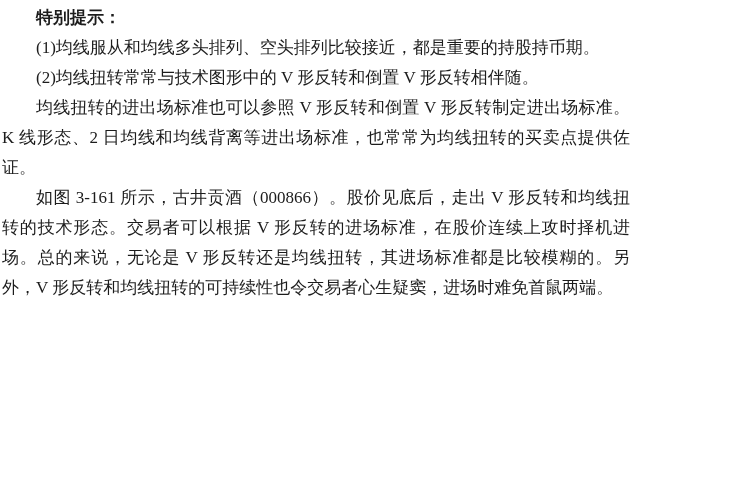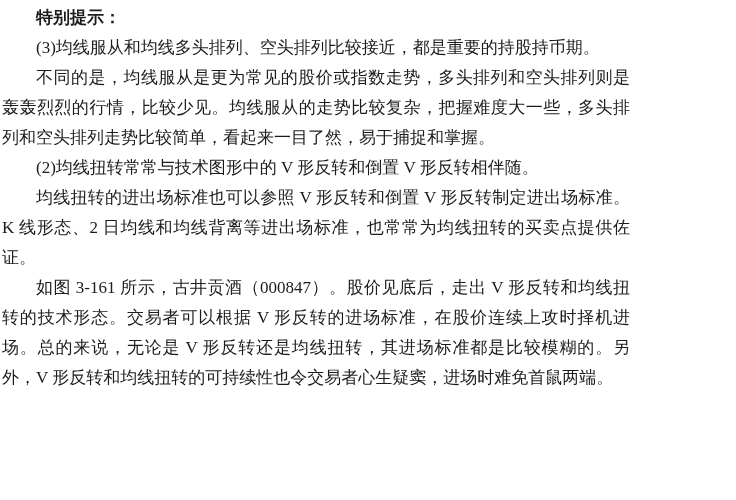--- a/index.html
+++ b/index.html
@@ -30,18 +30,17 @@
     font-family: "Liberation Sans", "DejaVu Sans", sans-serif;
     font-weight: bold;
     text-align: left;
   }
 </style>
 </head>
 <body>
 
 <div class="page">
   <p class="heading">特别提示：</p>
-  <p class="para">(3)均线服从和均线多头排列、空头排列比较接近，都是重要的持股持币期。</p>
-  <p class="para">不同的是，均线服从是更为常见的股价或指数走势，多头排列和空头排列则是轰轰烈烈的行情，比较少见。均线服从的走势比较复杂，把握难度大一些，多头排列和空头排列走势比较简单，看起来一目了然，易于捕捉和掌握。</p>
+  <p class="para">(1)均线服从和均线多头排列、空头排列比较接近，都是重要的持股持币期。</p>
   <p class="para">(2)均线扭转常常与技术图形中的 V 形反转和倒置 V 形反转相伴随。</p>
   <p class="para">均线扭转的进出场标准也可以参照 V 形反转和倒置 V 形反转制定进出场标准。K 线形态、2 日均线和均线背离等进出场标准，也常常为均线扭转的买卖点提供佐证。</p>
-  <p class="para">如图 3-161 所示，古井贡酒（000847）。股价见底后，走出 V 形反转和均线扭转的技术形态。交易者可以根据 V 形反转的进场标准，在股价连续上攻时择机进场。总的来说，无论是 V 形反转还是均线扭转，其进场标准都是比较模糊的。另外，V 形反转和均线扭转的可持续性也令交易者心生疑窦，进场时难免首鼠两端。</p>
+  <p class="para">如图 3-161 所示，古井贡酒（000866）。股价见底后，走出 V 形反转和均线扭转的技术形态。交易者可以根据 V 形反转的进场标准，在股价连续上攻时择机进场。总的来说，无论是 V 形反转还是均线扭转，其进场标准都是比较模糊的。另外，V 形反转和均线扭转的可持续性也令交易者心生疑窦，进场时难免首鼠两端。</p>
 </div>
 
 </body></html>

